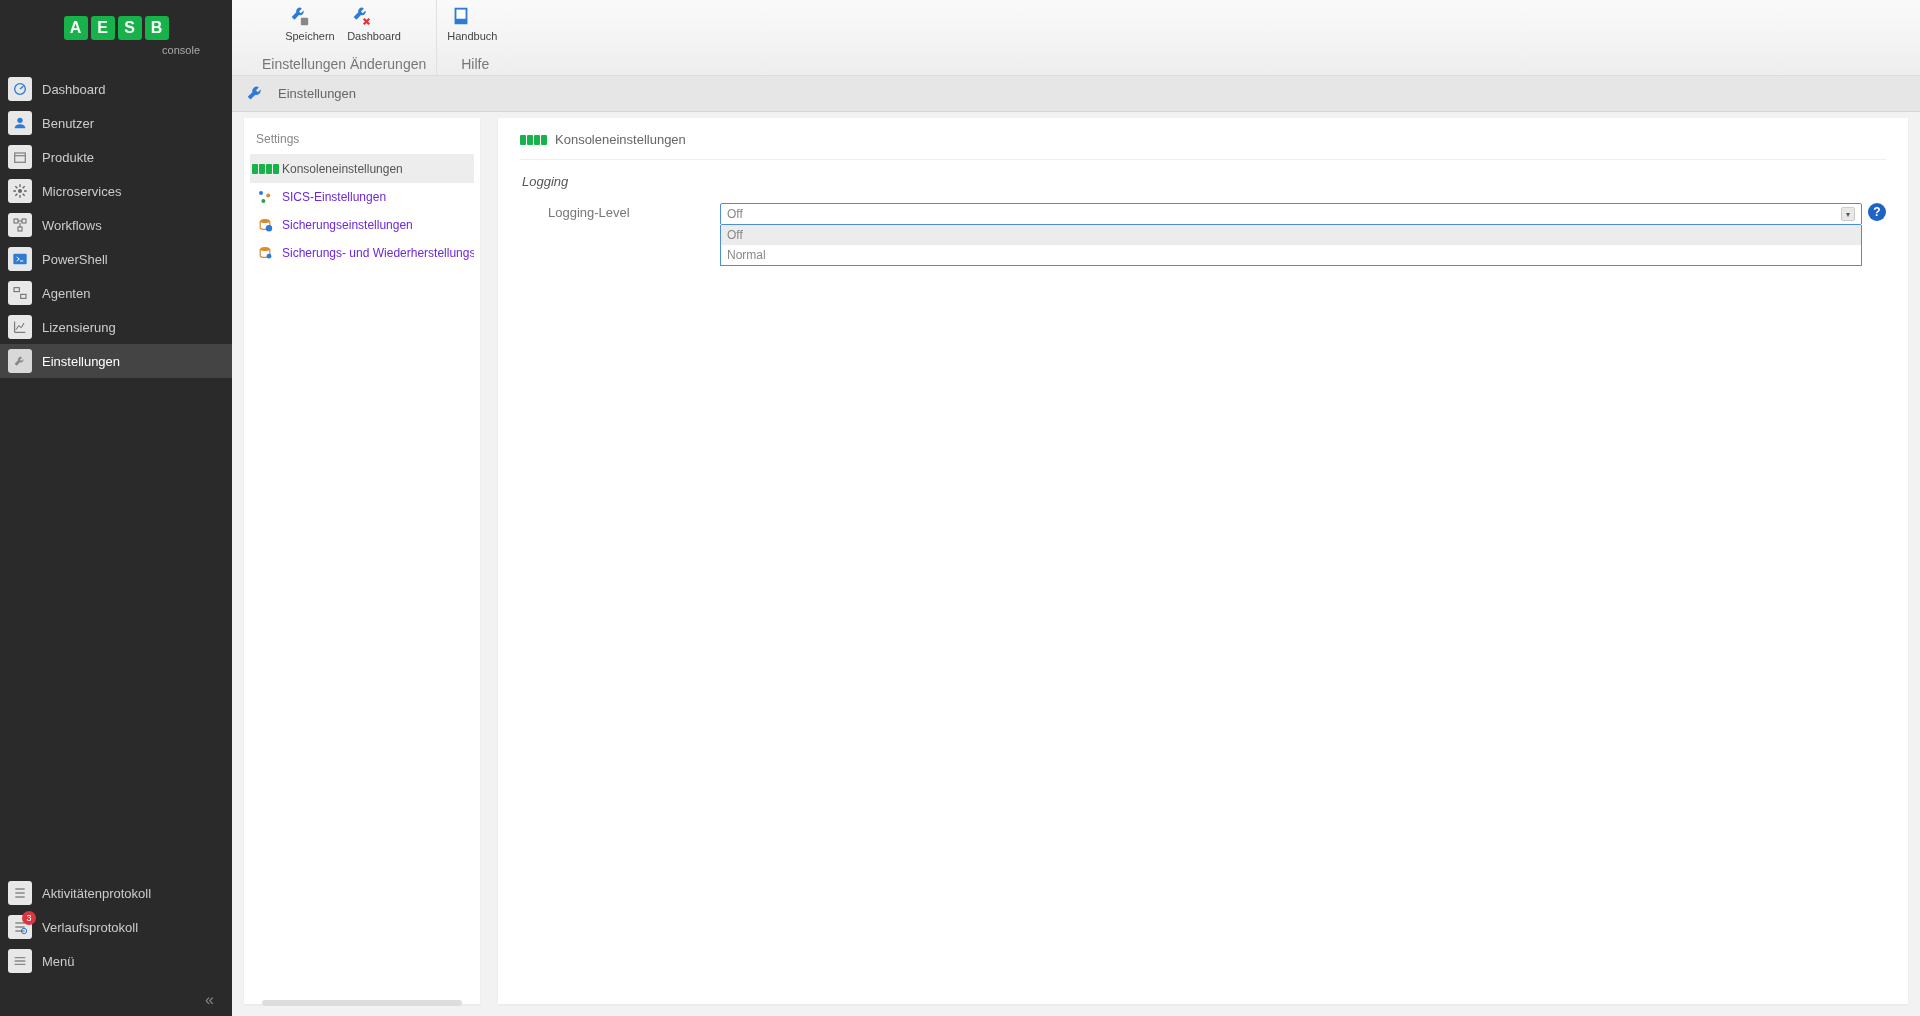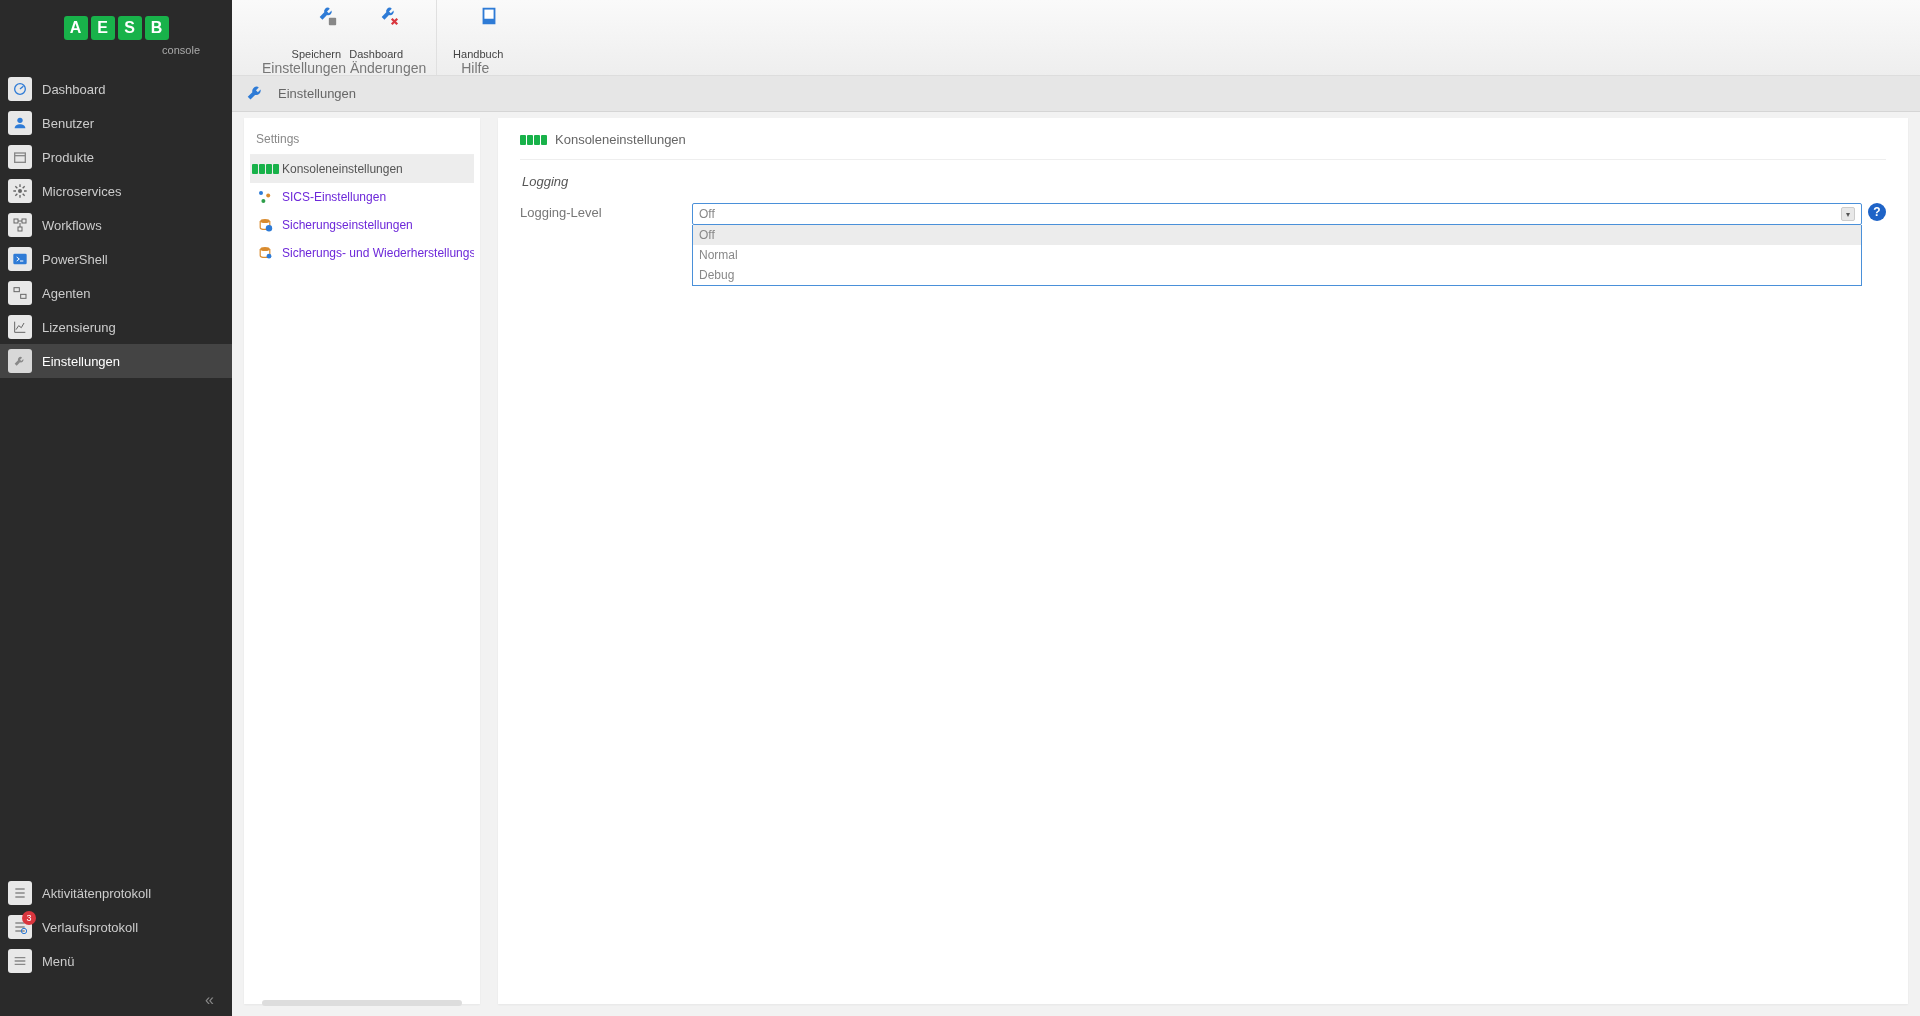--- a/index.html
+++ b/index.html
@@ -114,23 +114,23 @@
       display: flex;
       flex-direction: column;
       align-items: center;
       padding: 0 10px;
       border-right: 1px solid #e0e0e0;
     }
     .ribbon-group:last-child { border-right: none; }
     .ribbon-buttons { display: flex; gap: 6px; padding-top: 4px; }
     .rib-btn {
       width: 56px;
-      display: flex; flex-direction: column; align-items: flex-end;
+      display: flex; flex-direction: column; align-items: flex-start;
       cursor: pointer;
-      gap: 20px;
+      gap: 2px;
     }
     .rib-btn .ic {
       width: 28px; height: 24px;
       display:flex; align-items:center; justify-content:center;
     }
     .rib-btn .lbl { font-size: 11px; color: #444; }
     .ribbon-group-label {
       font-size: 14px; color: #777; margin-top: auto; padding-bottom: 3px;
     }
     
@@ -187,21 +187,21 @@
       color:#666; font-size:13px;
       border-bottom: 1px solid #eee;
       padding-bottom: 12px;
     }
     .mini-logo { display:flex; gap:1px; }
     .mini-sq { width:6px;height:10px;background:#18b24a;border-radius:1px; }
     .section-label {
       font-style: italic; color:#555; margin: 14px 0 14px 2px; font-size: 13px;
     }
     .form-row { display:flex; align-items:flex-start; }
-    .form-label { width: 172px; color:#777; padding-top: 2px; font-size:13px; }
+    .form-label { width: 172px; color:#777; padding-top: 2px; font-size:13px;margin-left:28px; }
     .select-wrap { flex:1; position:relative; margin-right: 6px; }
     .select-box {
       height: 22px;
       border: 1px solid #4a90d9;
       border-radius: 2px;
       background: #fff;
       display:flex; align-items:center; justify-content:space-between;
       padding: 0 6px;
       color:#888; font-size:12px;
       cursor:pointer;
@@ -478,22 +478,19 @@
             <span>Off</span>
             <span class="select-caret">▾</span>
           </div>
           <div class="dropdown">
             <div class="dd-item sel">
                 <span>Off</span>
               </div>
             <div class="dd-item">
                 <span>Normal</span>
               </div>
-            <div class="dd-item">
-                <span>Debug</span>
-              </div>
           </div>
         </div>
         <div class="help-icon">?</div>
       </div>
     </div>
   </div>
 </div>
 
 </body></html>

